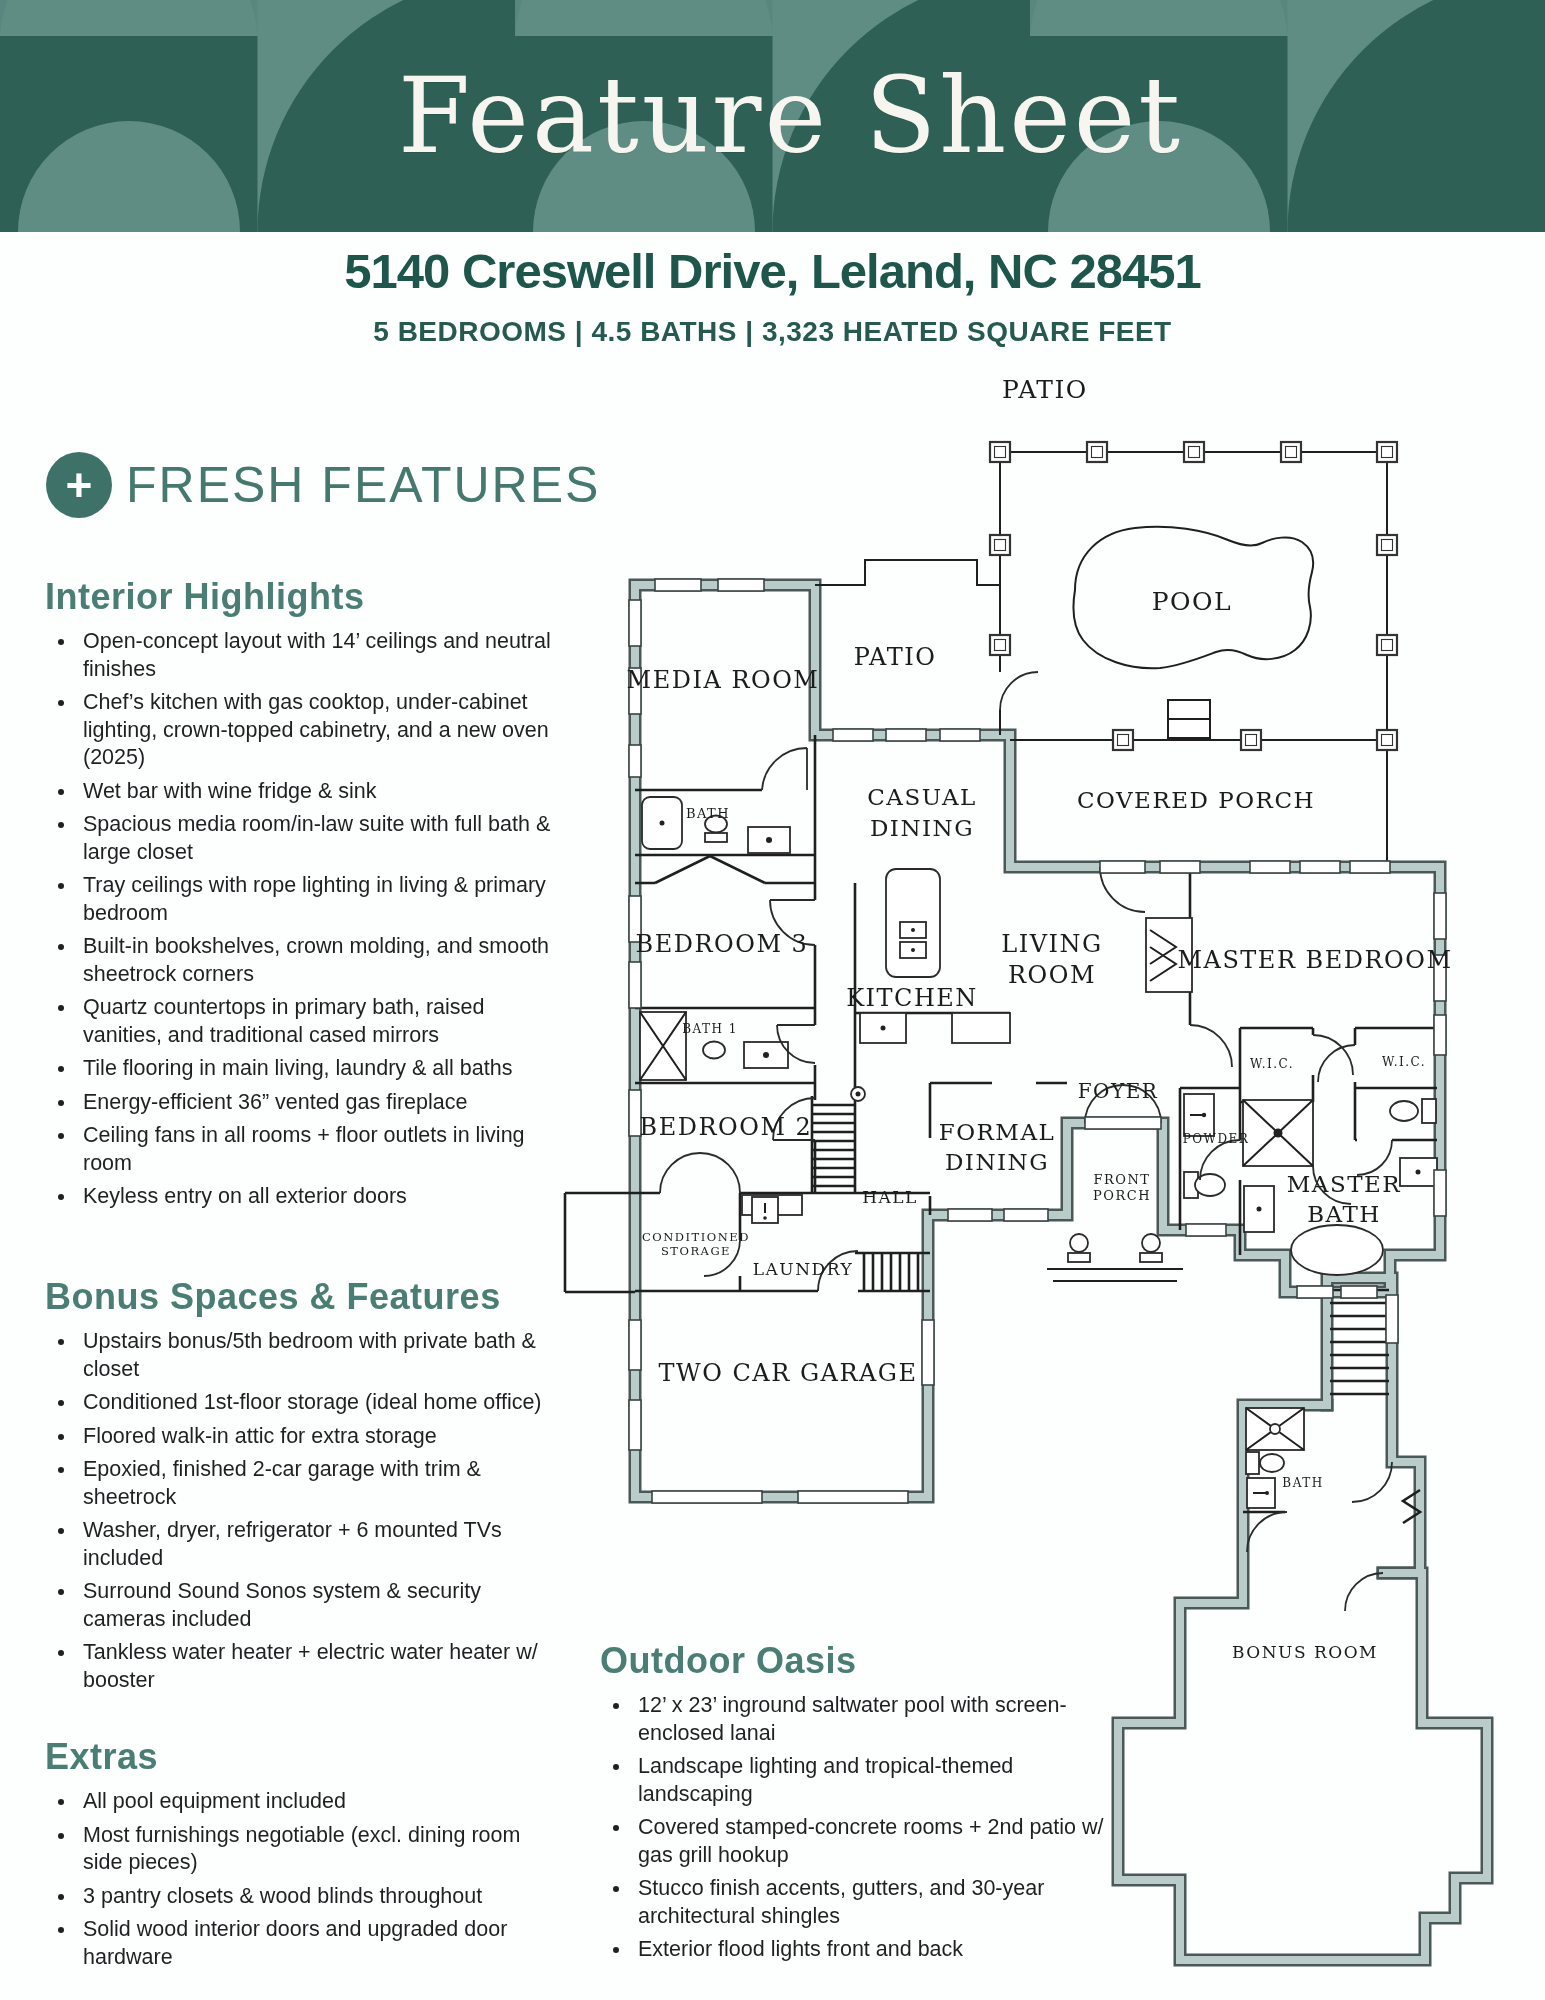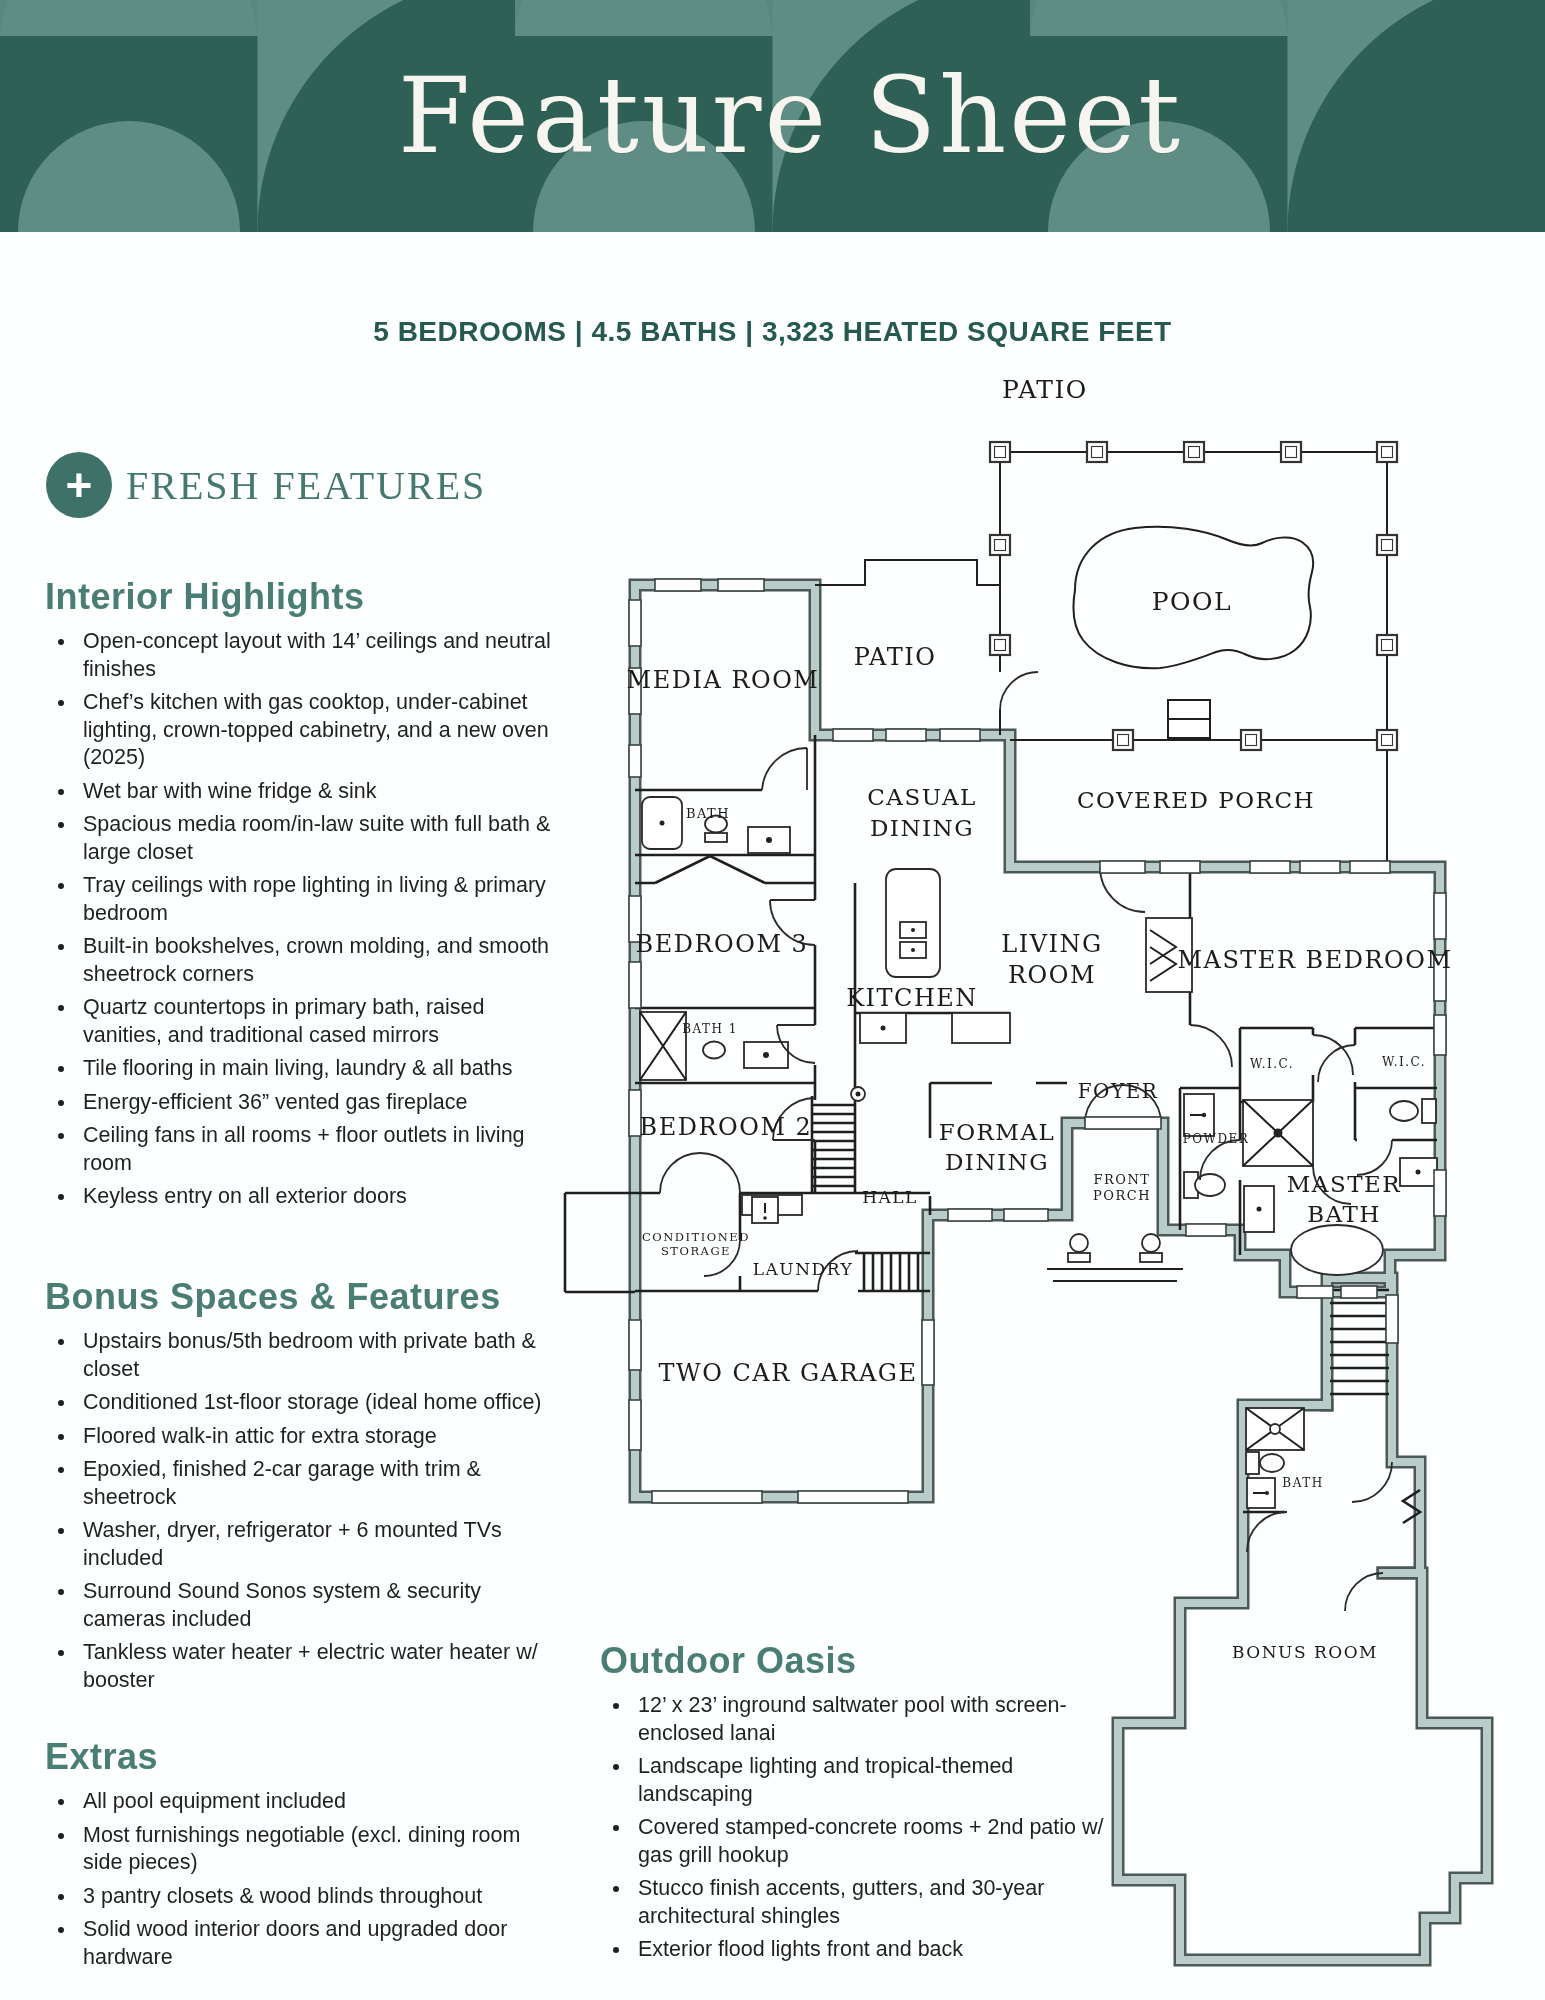--- a/index.html
+++ b/index.html
@@ -22,21 +22,21 @@
   .address{position:absolute;left:0;top:243px;width:100%;text-align:center;
       font-size:49px;font-weight:800;color:var(--address);letter-spacing:-1px;}
   .specs{position:absolute;left:0;top:316px;width:100%;text-align:center;
       font-size:28px;font-weight:700;color:#26594f;letter-spacing:.5px;}
   .tagline{position:absolute;left:0;top:366px;width:100%;text-align:center;
       font-size:25px;font-style:italic;color:#2d6459;}
   
   .fresh{position:absolute;left:46px;top:452px;display:flex;align-items:center;gap:14px;}
   .plus-circle{width:66px;height:66px;border-radius:50%;background:#3e7269;display:flex;
       align-items:center;justify-content:center;color:#fff;font-size:46px;font-weight:700;line-height:1;}
-  .fresh-title{font-family:Liberation Serif, serif;font-size:40px;color:#45786e;letter-spacing:2px;}
+  .fresh-title{font-family:Liberation Sans, sans-serif;font-size:50px;color:#45786e;letter-spacing:2px;}
   
   .section{position:absolute;width:520px;}
   .sec-interior{left:45px;top:576px;}
   .sec-bonus{left:45px;top:1276px;}
   .sec-extras{left:45px;top:1736px;}
   .sec-outdoor{left:600px;top:1640px;width:520px;}
   .section h2{font-family:Liberation Sans, sans-serif;font-size:36px;font-weight:600;
       color:var(--heading);margin-bottom:10px;letter-spacing:.5px;}
   .section ul{list-style:disc;padding-left:32px;}
   .section li{font-size:21.5px;line-height:1.28;margin-bottom:6px;padding-left:6px;color:var(--body);}
@@ -85,20 +85,21 @@
 
       <g fill="#54847b" opacity="0.55">
         <path d="M0,36 A129,129 0 0 1 257.5,36 L257.5,0 L0,0 Z"></path>
         <path d="M515,36 A129,129 0 0 1 772.5,36 L772.5,0 L515,0 Z"></path>
         <path d="M1030,36 A129,129 0 0 1 1287.5,36 L1287.5,0 L1030,0 Z"></path>
       </g>
     </svg>
     <div class="page-title">Feature Sheet</div>
   </div>
 
+  <div class="address">5140 Creswell Drive, Leland, NC 28451</div>
   <div class="specs">5 BEDROOMS | 4.5 BATHS | 3,323 HEATED SQUARE FEET</div>
 
   <div class="fresh">
     <div class="plus-circle">+</div>
     <div class="fresh-title">FRESH FEATURES</div>
   </div>
 
   <svg class="floorplan" viewBox="560 340 985 1660">
     <defs>
       <path id="ext-main" d="M635,585 H815 V735 H1010 V867 H1440 V1255 H1390 V1292 H1285 V1255 H1240 V1230 H1163 V1123 H1067 V1215 H928 V1497 H635 Z"></path>

